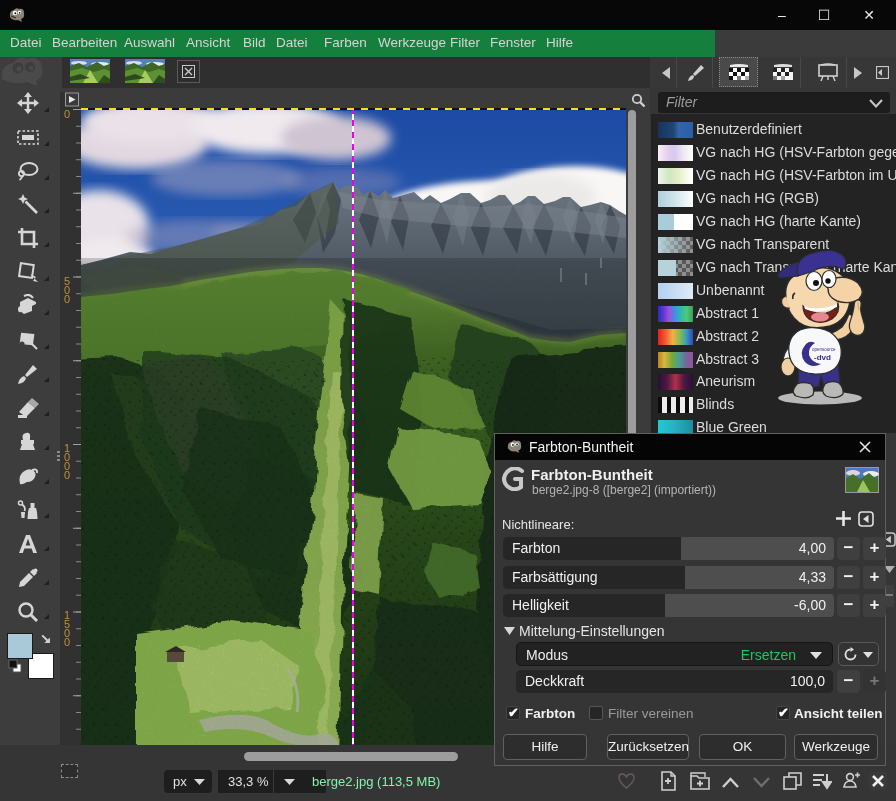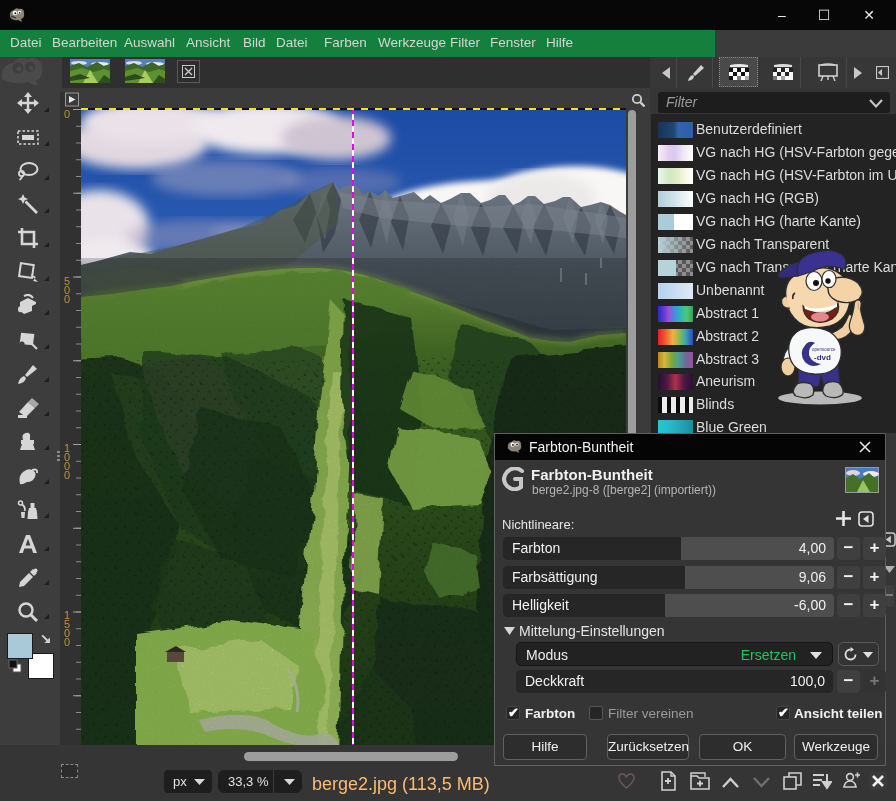--- a/index.html
+++ b/index.html
@@ -562,28 +562,28 @@
   </div>
   <div id="statusrow" class="abs"></div>
   <div id="hscroll" class="abs"></div>
   <div id="qmask" class="abs"></div>
   <div class="abs" style="left:164px;top:770px;width:48px;height:23px;background:#1e1e1e;border-radius:4px;color:#e0e0e0;font-size:13px">
     <span style="position:absolute;left:9px;top:4px">px</span>
     <svg class="icon" style="left:30px;top:9px" width="11" height="7" viewBox="0 0 11 7">
         <path d="M0 0 L11 0 L5.5 6 Z" fill="#d8d8d8"></path>
       </svg>
   </div>
-  <div class="abs" style="left:218px;top:770px;width:84px;height:23px;background:#1e1e1e;border-radius:6px;color:#e0e0e0;font-size:13px">
+  <div class="abs" style="left:218px;top:770px;width:108px;height:23px;background:#1e1e1e;border-radius:0;color:#e0e0e0;font-size:13px">
     <span style="position:absolute;left:10px;top:4px">33,3 %</span>
     <span style="position:absolute;left:55px;top:0px;width:1px;height:23px;background:#3a3a3a"></span>
     <svg class="icon" style="left:66px;top:9px" width="11" height="7" viewBox="0 0 11 7">
         <path d="M0 0 L11 0 L5.5 6 Z" fill="#d8d8d8"></path>
       </svg>
   </div>
-  <div class="abs" style="left:312px;top:774px;font-size:18px;color:#fdba74">berge2.jpg (113,5 MB)</div>
+  <div class="abs" style="left:312px;top:774px;font-size:13px;color:#86efac">berge2.jpg (113,5 MB)</div>
   
   <g>
   <svg class="icon" style="left:618px;top:773px" width="17" height="16" viewBox="0 0 17 16">
         <path d="M8.5 15 Q1 9 1 4.5 Q1 1 4.5 1 Q7 1 8.5 4 Q10 1 12.5 1 Q16 1 16 4.5 Q16 9 8.5 15 Z" fill="none" stroke="#6a5a5a" stroke-width="1.4"></path>
       </svg>
   <svg class="icon" style="left:659px;top:771px" width="18" height="20" viewBox="0 0 18 20">
         <path d="M3 1 L12 1 L16 5 L16 19 L3 19 Z" fill="none" stroke="#cfcfcf" stroke-width="1.6"></path>
         <path d="M12 1 L12 5 L16 5" fill="none" stroke="#cfcfcf" stroke-width="1.4"></path>
         <path d="M6 10 L12 10 M9 7 L9 13" stroke="#cfcfcf" stroke-width="1.8"></path>
       </svg>
@@ -655,21 +655,21 @@
       </svg>
 
     <div class="abs sld" style="left:8px;top:103px">
         <i style="width:178px"></i>
         <b>Farbton</b>
         <em>4,00</em>
       </div>
     <div class="abs sld" style="left:8px;top:131.5px">
         <i style="width:182px"></i>
         <b>Farbsättigung</b>
-        <em>9,06</em>
+        <em>4,33</em>
       </div>
     <div class="abs sld" style="left:8px;top:160px">
         <i style="width:162px"></i>
         <b>Helligkeit</b>
         <em>-6,00</em>
       </div>
     <div class="abs sbtn" style="left:342px;top:103px">−</div>
       <div class="abs sbtn" style="left:368px;top:103px">+</div>
     <div class="abs sbtn" style="left:342px;top:131.5px">−</div>
       <div class="abs sbtn" style="left:368px;top:131.5px">+</div>

